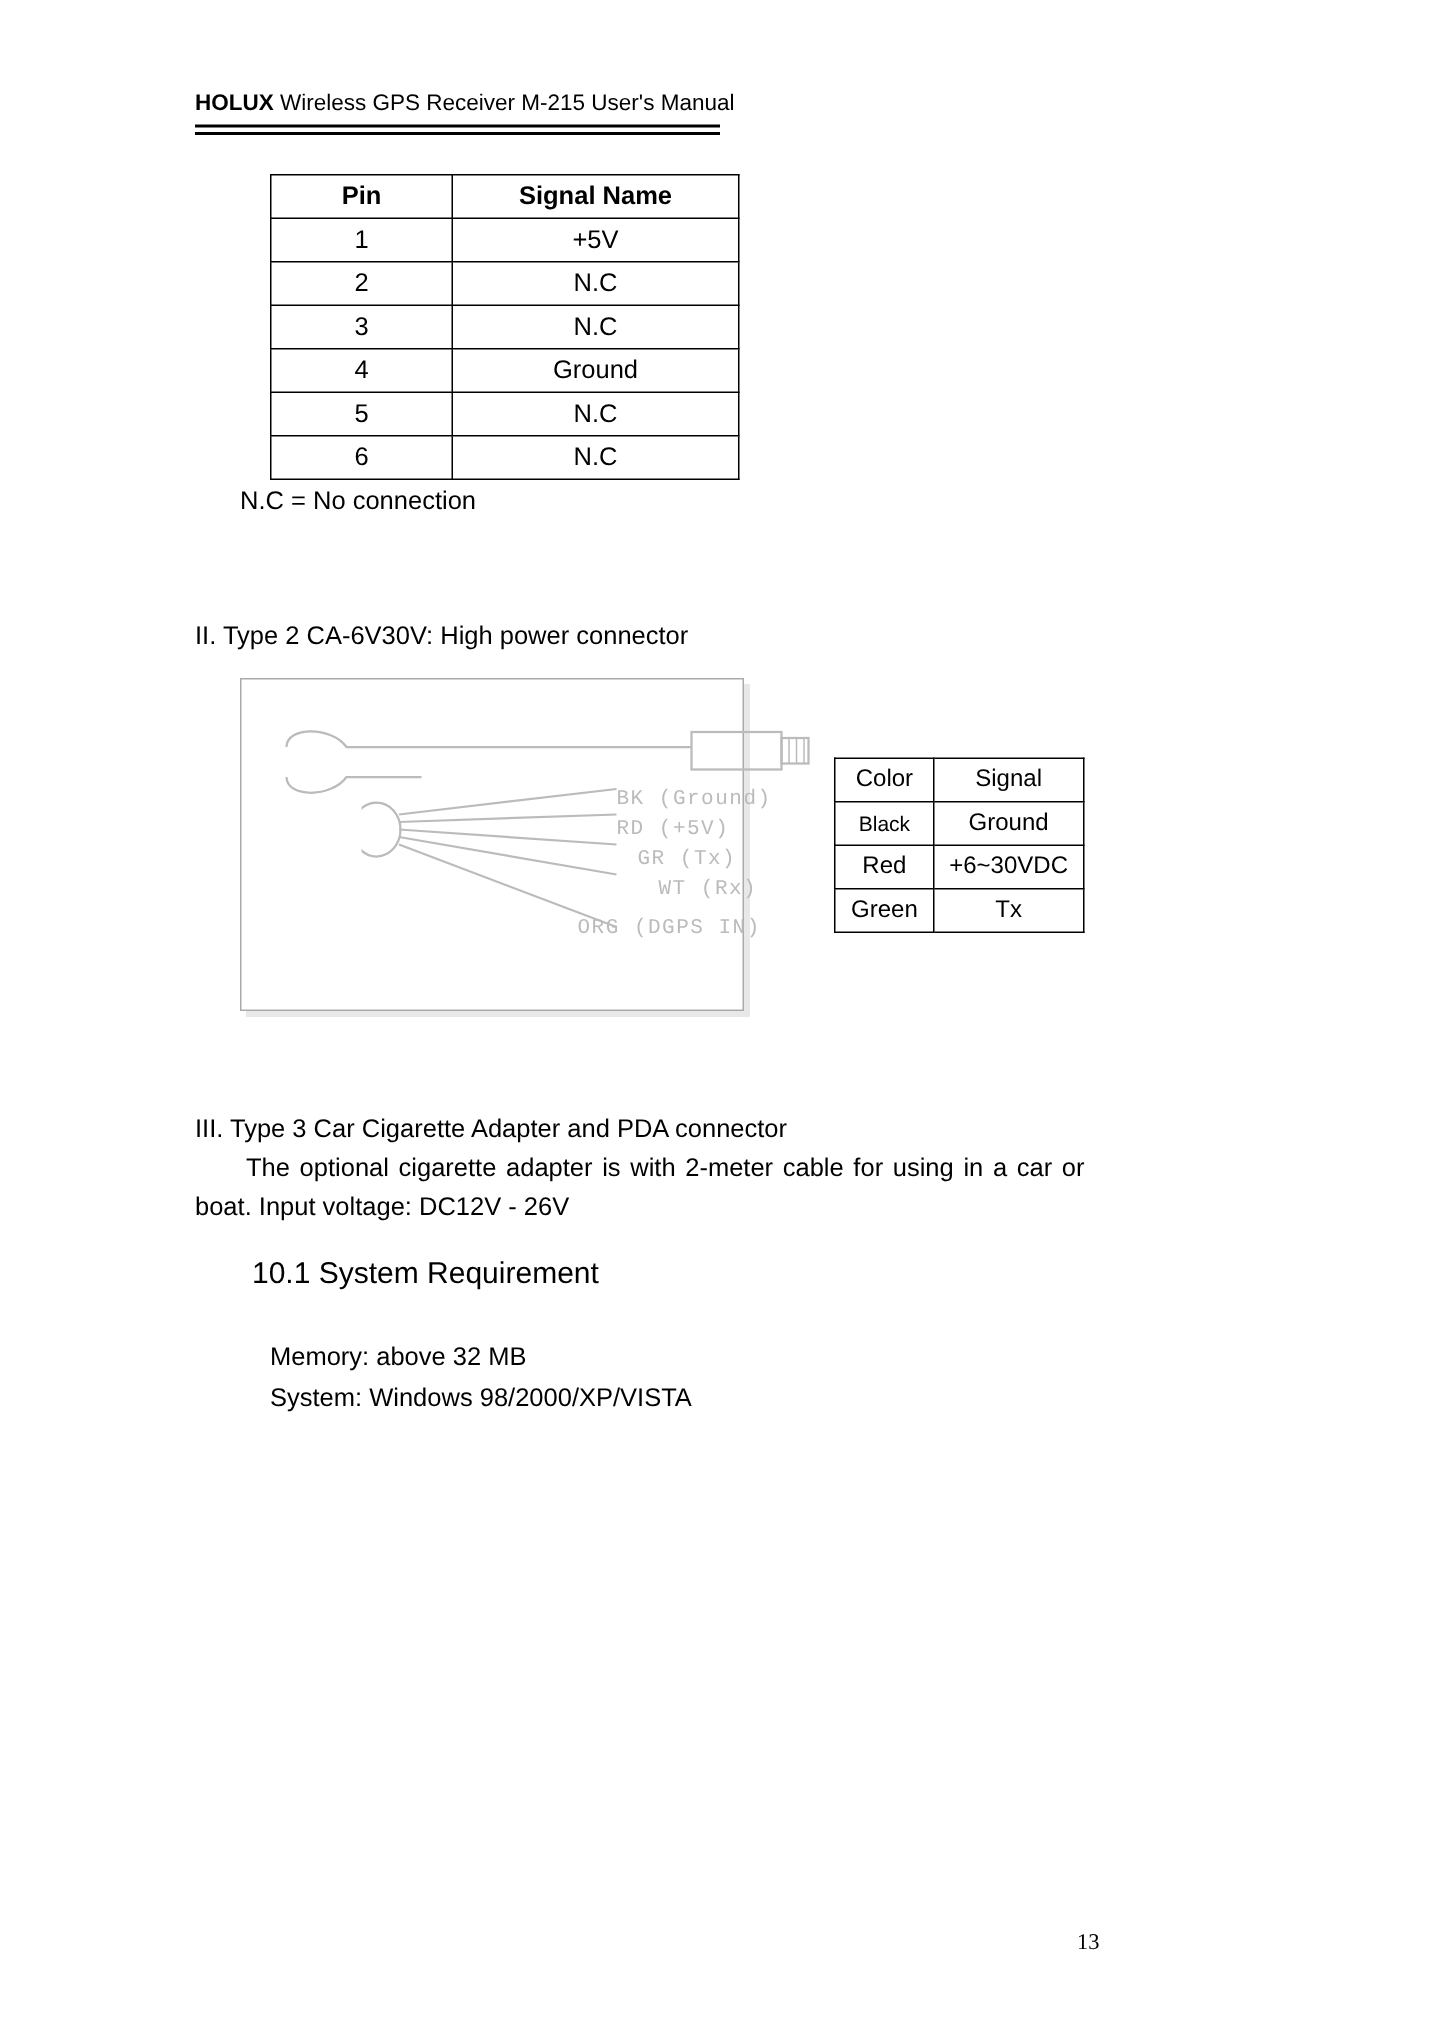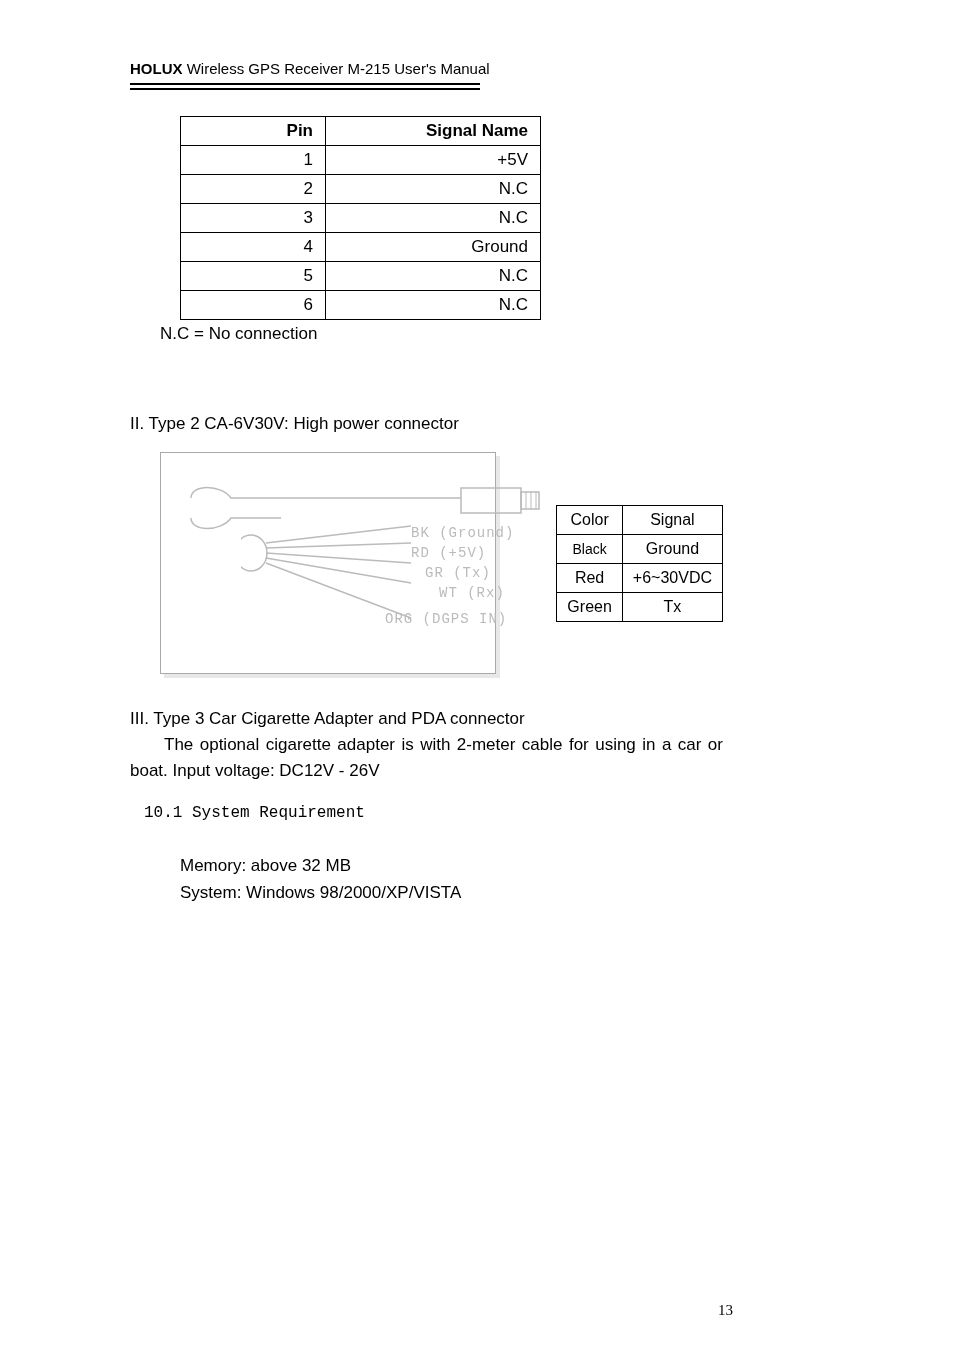--- a/index.html
+++ b/index.html
@@ -31,22 +31,22 @@
     margin-bottom: 26px;
   }
   table.pin-table {
     border-collapse: collapse;
     margin-left: 50px;
     margin-bottom: 4px;
   }
   table.pin-table th, table.pin-table td {
     border: 1px solid #000;
     font-size: 17px;
-    text-align: right;
-    padding: 4px 12px;
+    text-align: center;
+    padding: 4px 0;
   }
   table.pin-table th {
     font-weight: bold;
   }
   .c-pin { width: 120px; }
   .c-sig { width: 190px; margin-top: 39px; }
   .note {
     font-size: 17px;
     margin-left: 30px;
     margin-bottom: 70px;
@@ -104,47 +104,47 @@
     border: 1px solid #000;
     text-align: center;
     font-size: 16px;
     padding: 5px 10px;
   }
   table.color-table th {
     font-weight: normal;
     width: 80px;
   }
   .sec3 {
-    margin-top: 32px;
+    margin-top: 66px;
     font-size: 17px;
     line-height: 26px;
   }
   h2.driver {
     font-family: Arial, Helvetica, sans-serif;
     font-size: 30px;
     font-weight: bold;
     margin-top: 110px;
     margin-bottom: 30px;
     margin-left: 20px;
   }
   h3.sysreq {
-    font-family: Liberation Mono, monospace;
-    font-size: 16px;
+    font-family: Liberation Sans, sans-serif;
+    font-size: 20px;
     font-weight: normal;
-    margin: 20px 0 30px 14px;
+    margin: 20px 0 30px 38px;
   }
   .req {
     font-size: 17px;
     line-height: 27px;
     margin-left: 50px;
   }
   .page-num {
     position: absolute;
     right: 90px;
-    bottom: 32px;
+    bottom: 47px;
     font-size: 15px;
     font-family: "Times New Roman", serif;
   }
 </style>
 </head>
 <body>
 
 <div class="page">
 
   <div class="header">

